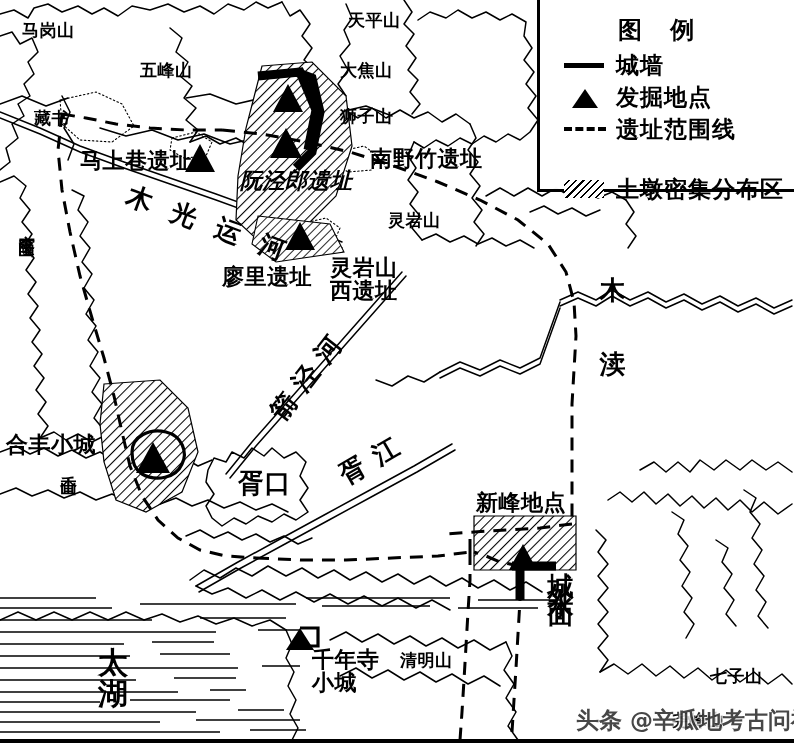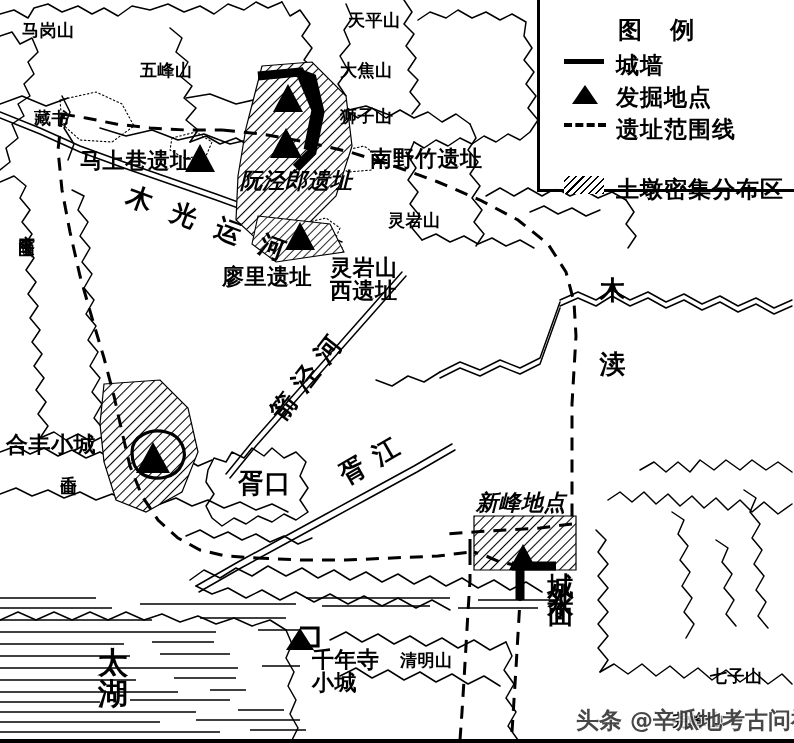--- a/index.html
+++ b/index.html
@@ -51,21 +51,21 @@
     box-sizing:border-box;
     background:rgba(255,255,255,0.97);
   }
   #legend-title{
     position:absolute;left:78px;top:14px;
     font-size:24px;font-weight:700;letter-spacing:10px;
     font-family:"DejaVu Sans","Liberation Sans",sans-serif;
   }
   .leg-row{
     position:absolute;left:22px;
-    display:flex;height:30px;
+    display:flex;align-items:center;height:30px;
   }
   .leg-sym{width:46px;height:22px;position:relative;flex:0 0 46px;margin-right:8px;}
   .leg-txt{font-size:23px;font-weight:700;letter-spacing:1px;
     font-family:"DejaVu Sans","Liberation Sans",sans-serif;}
   .sym-wall{position:absolute;left:2px;top:9px;width:40px;height:5px;background:#000;}
   .sym-tri{position:absolute;left:10px;top:3px;width:0;height:0;
     border-left:13px solid transparent;border-right:13px solid transparent;
     border-bottom:19px solid #000;}
   .sym-dash{position:absolute;left:2px;top:9px;width:42px;height:0;
     border-top:4px dashed #000;}
@@ -350,21 +350,21 @@
   <div class="lbl s-mtn" style="left:400px;top:652px;">清明山</div>
   <div class="lbl s-mtn" style="left:710px;top:668px;">七子山</div>
   <div class="lbl s-mtn" style="left:672px;top:712px;">尧峰山</div>
 
   <div class="lbl s-site" style="left:80px;top:150px;">马上巷遗址</div>
   <div class="lbl s-site" style="left:240px;top:170px;font-style:italic;">阮泾郎遗址</div>
   <div class="lbl s-site" style="left:370px;top:148px;">南野竹遗址</div>
   <div class="lbl s-site" style="left:222px;top:266px;">廖里遗址</div>
   <div class="lbl s-site two-line" style="left:330px;top:256px;">灵岩山
 西遗址</div>
-  <div class="lbl s-site" style="left:476px;top:492px;font-style:italic;">新峰地点</div>
+  <div class="lbl s-site" style="left:476px;top:492px;">新峰地点</div>
 
   <div class="lbl s-site" style="left:6px;top:434px;">合丰小城</div>
   <div class="lbl s-site two-line" style="left:312px;top:648px;">千年寺
 小城</div>
 
   <div class="lbl s-big" style="left:132px;top:182px;transform:rotate(20deg);transform-origin:left top;letter-spacing:6px;">木 光 运 河</div>
   <div class="lbl s-big" style="left:286px;top:398px;transform:rotate(-52deg);transform-origin:left bottom;letter-spacing:10px;">箭泾河</div>
   <div class="lbl s-big" style="left:348px;top:462px;transform:rotate(-30deg);transform-origin:left bottom;letter-spacing:12px;">胥江</div>
   <div class="lbl s-huge vert" style="left:98px;top:622px;letter-spacing:32px;">太湖</div>
   <div class="lbl s-big vert" style="left:548px;top:552px;letter-spacing:10px;">城外水面</div>

